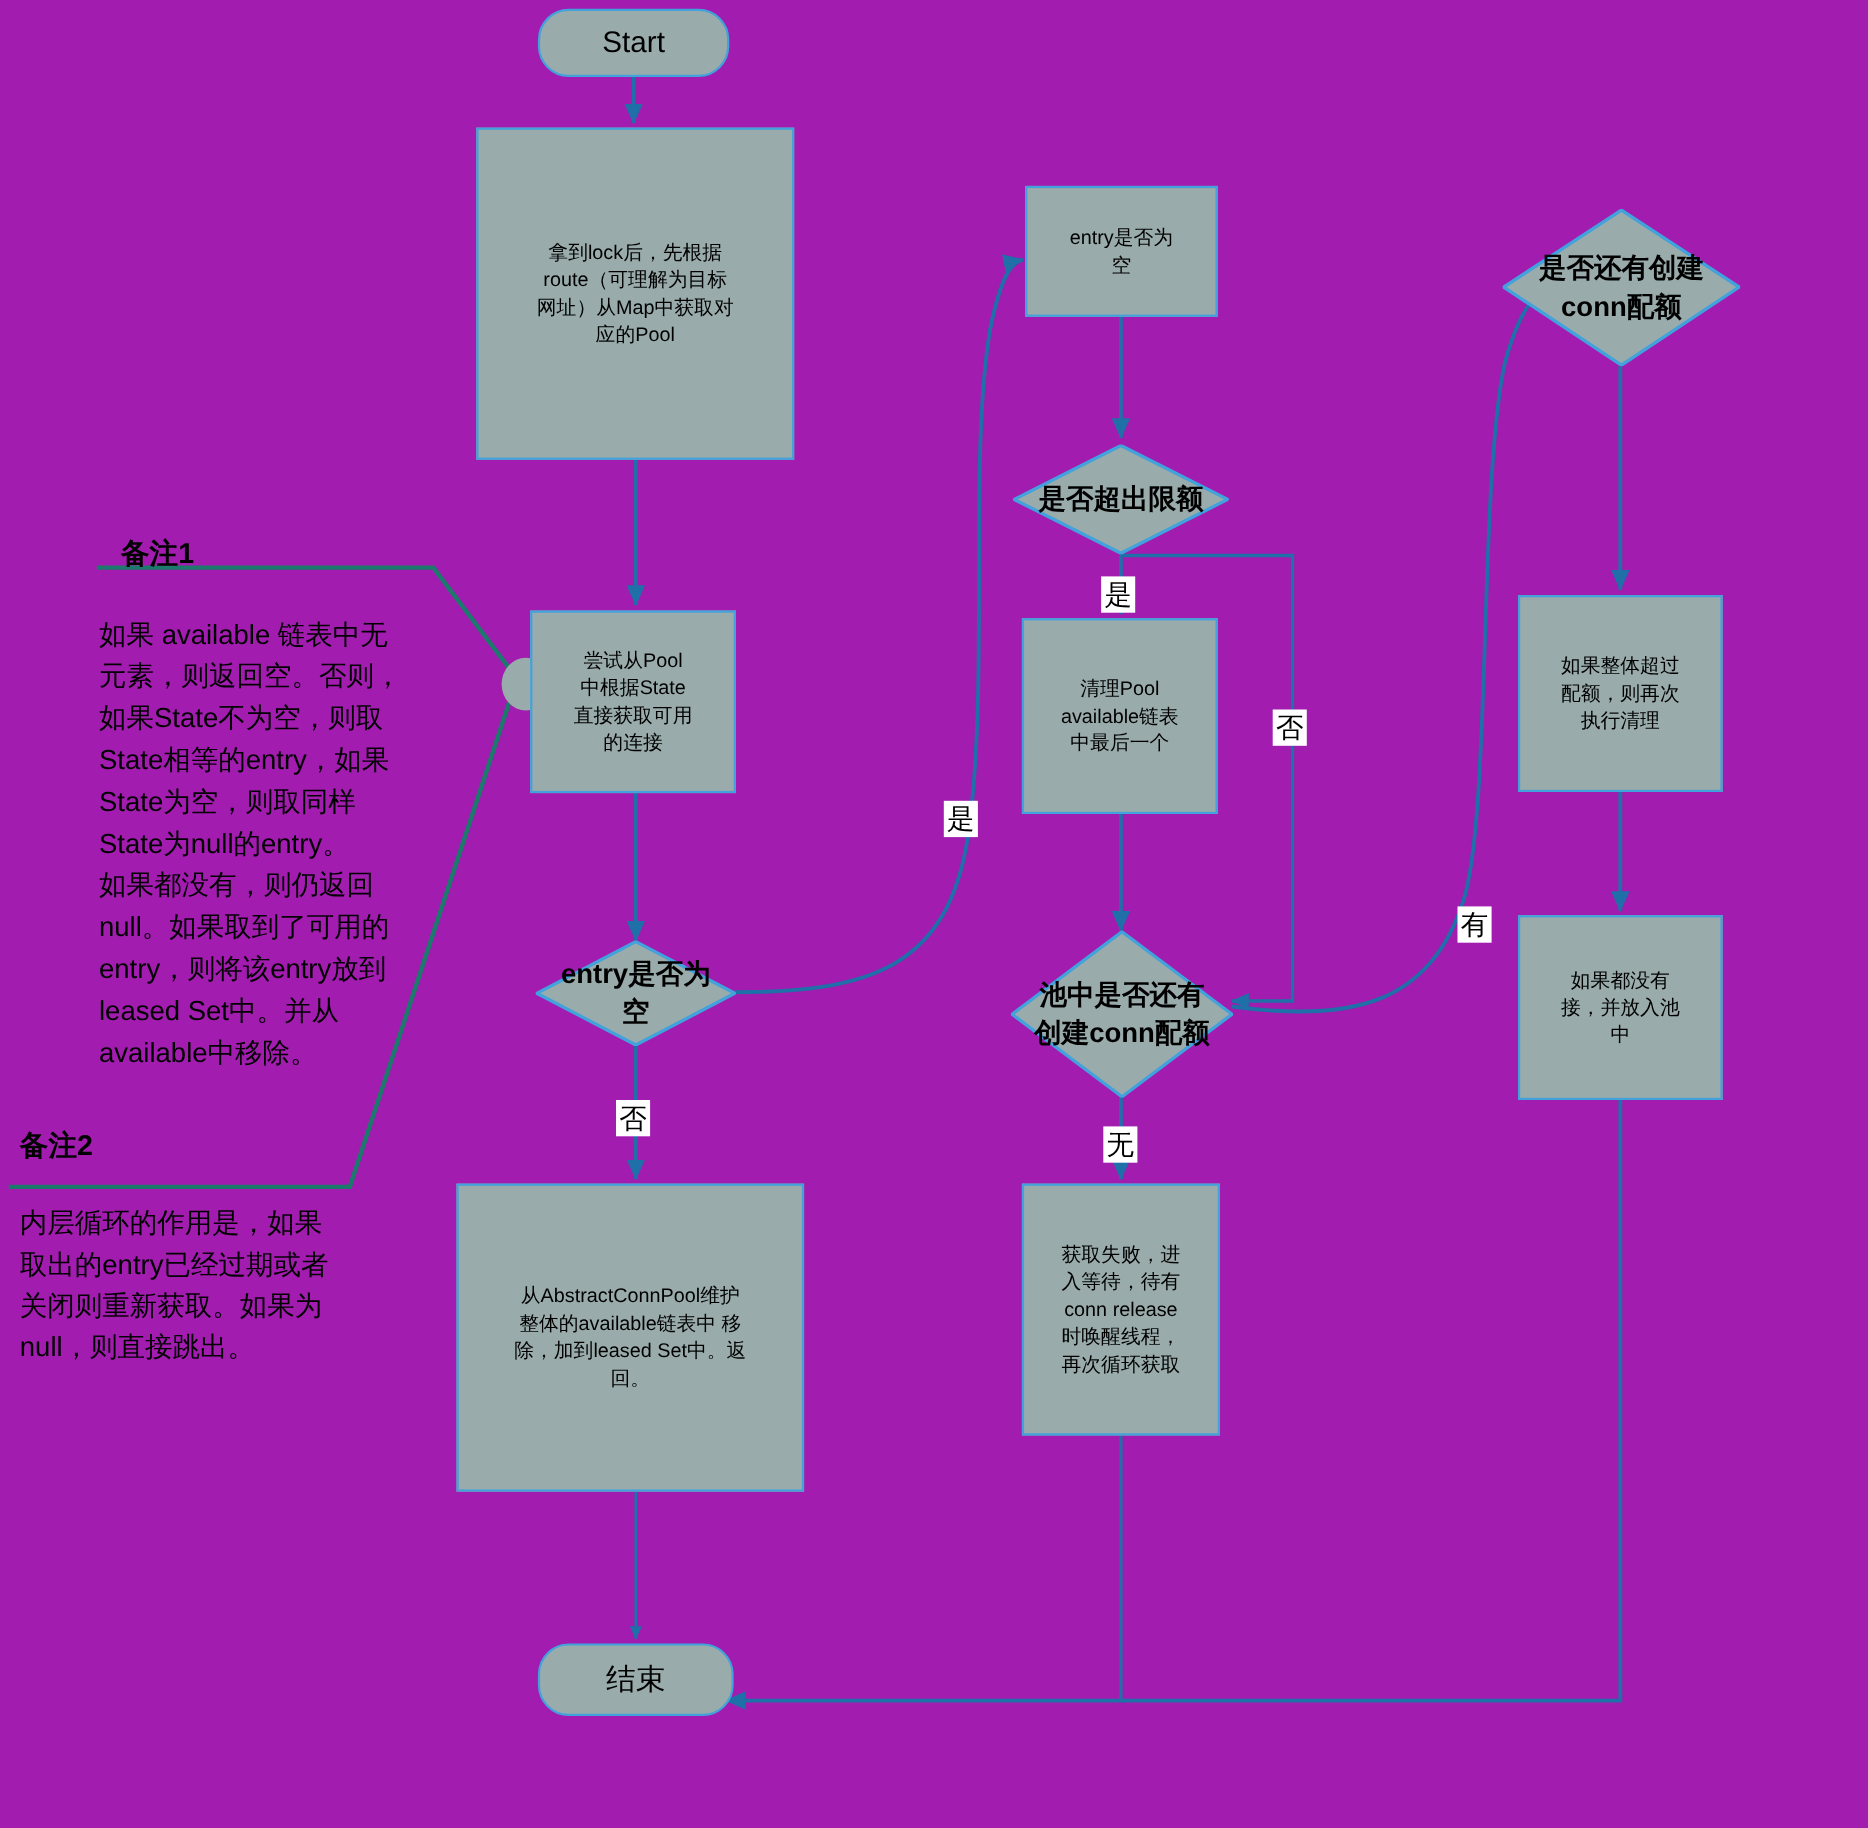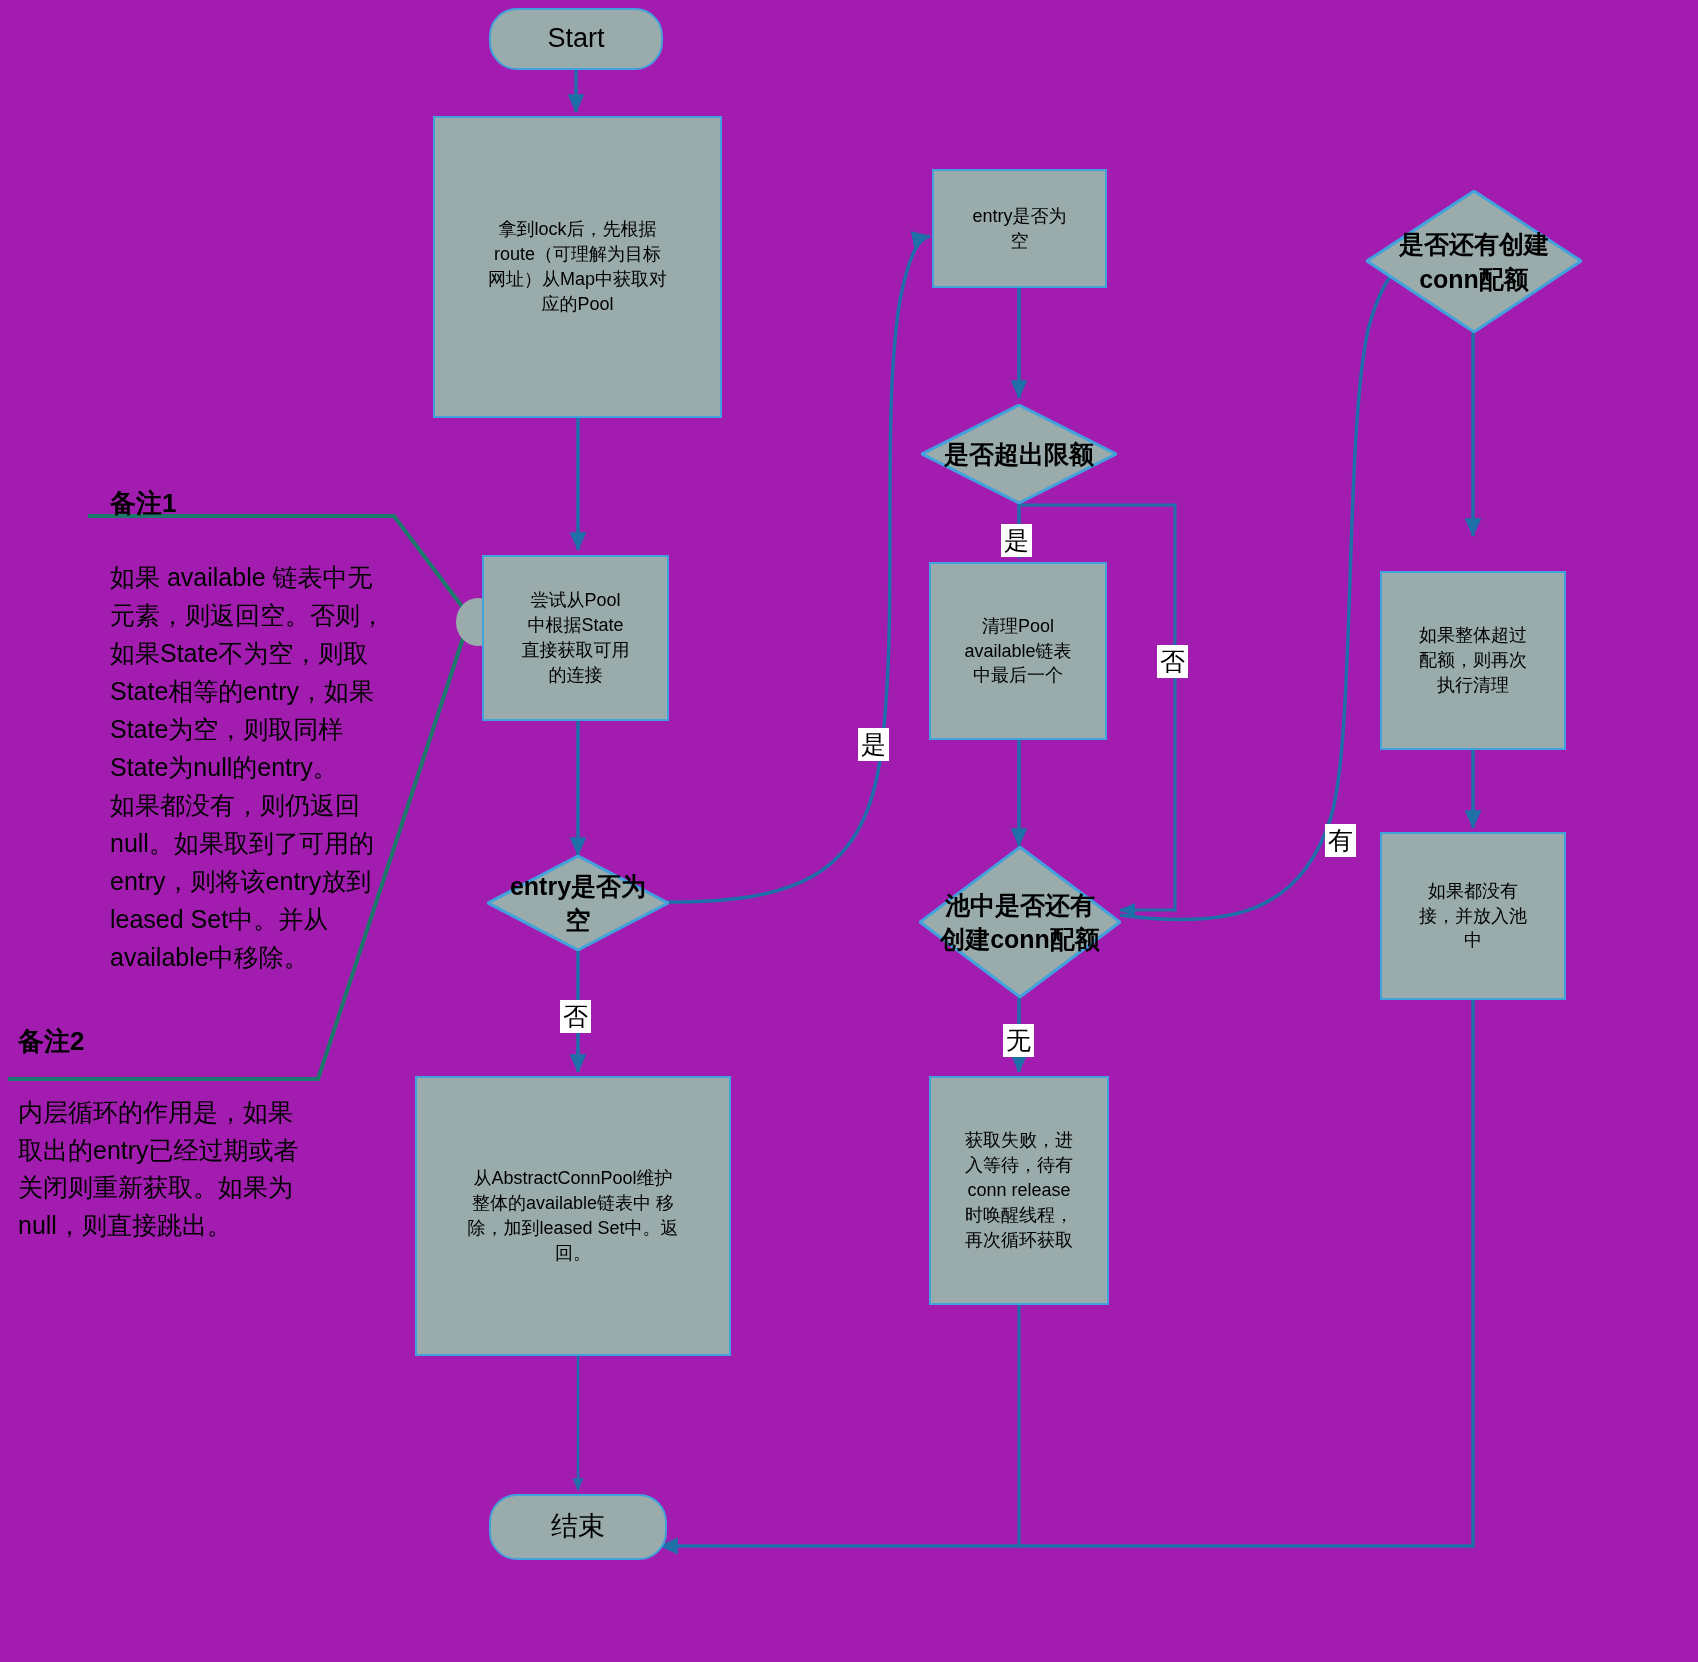--- a/index.html
+++ b/index.html
@@ -218,21 +218,21 @@
   </div>
 
   <div class="node decision" style="left:1366px; top:190px; width:216px; height:143px;">
     <svg class="dshape" viewBox="0 0 216 143" preserveAspectRatio="none">
       <polygon points="108,1 215,71 108,142 1,71" fill="#9aabab" stroke="#41a2dc" stroke-width="3"></polygon>
     </svg>
     <span class="dlabel">是否还有创建
 conn配额</span>
   </div>
 
-  <div class="node process" style="left:1380px; top:541px; width:186px; height:179px;margin-top:30px;">
+  <div class="node process" style="left:1380px; top:541px; width:186px; height:179px;">
     <span>如果整体超过
 配额，则再次
 执行清理</span>
   </div>
 
   <div class="node process" style="left:1380px; top:832px; width:186px; height:168px;">
     <span>如果都没有
 接，并放入池
 中</span>
   </div>
@@ -244,21 +244,21 @@
   <div class="edge-label" style="left:1001px; top:524px;">是</div>
 
   <div class="edge-label" style="left:1157px; top:645px;">否</div>
 
   <div class="edge-label" style="left:1003px; top:1024px;">无</div>
 
   <div class="edge-label" style="left:1325px; top:824px;">有</div>
 
   <div class="note-title" style="left:110px; top:486px;">备注1</div>
 
-  <div class="note-body" style="left:110px; top:558px; width:290px;">如果 available 链表中无
+  <div class="note-body" style="left:90px; top:558px; width:290px;">如果 available 链表中无
 元素，则返回空。否则，
 如果State不为空，则取
 State相等的entry，如果
 State为空，则取同样
 State为null的entry。
 如果都没有，则仍返回
 null。如果取到了可用的
 entry，则将该entry放到
 leased Set中。并从
 available中移除。</div>

